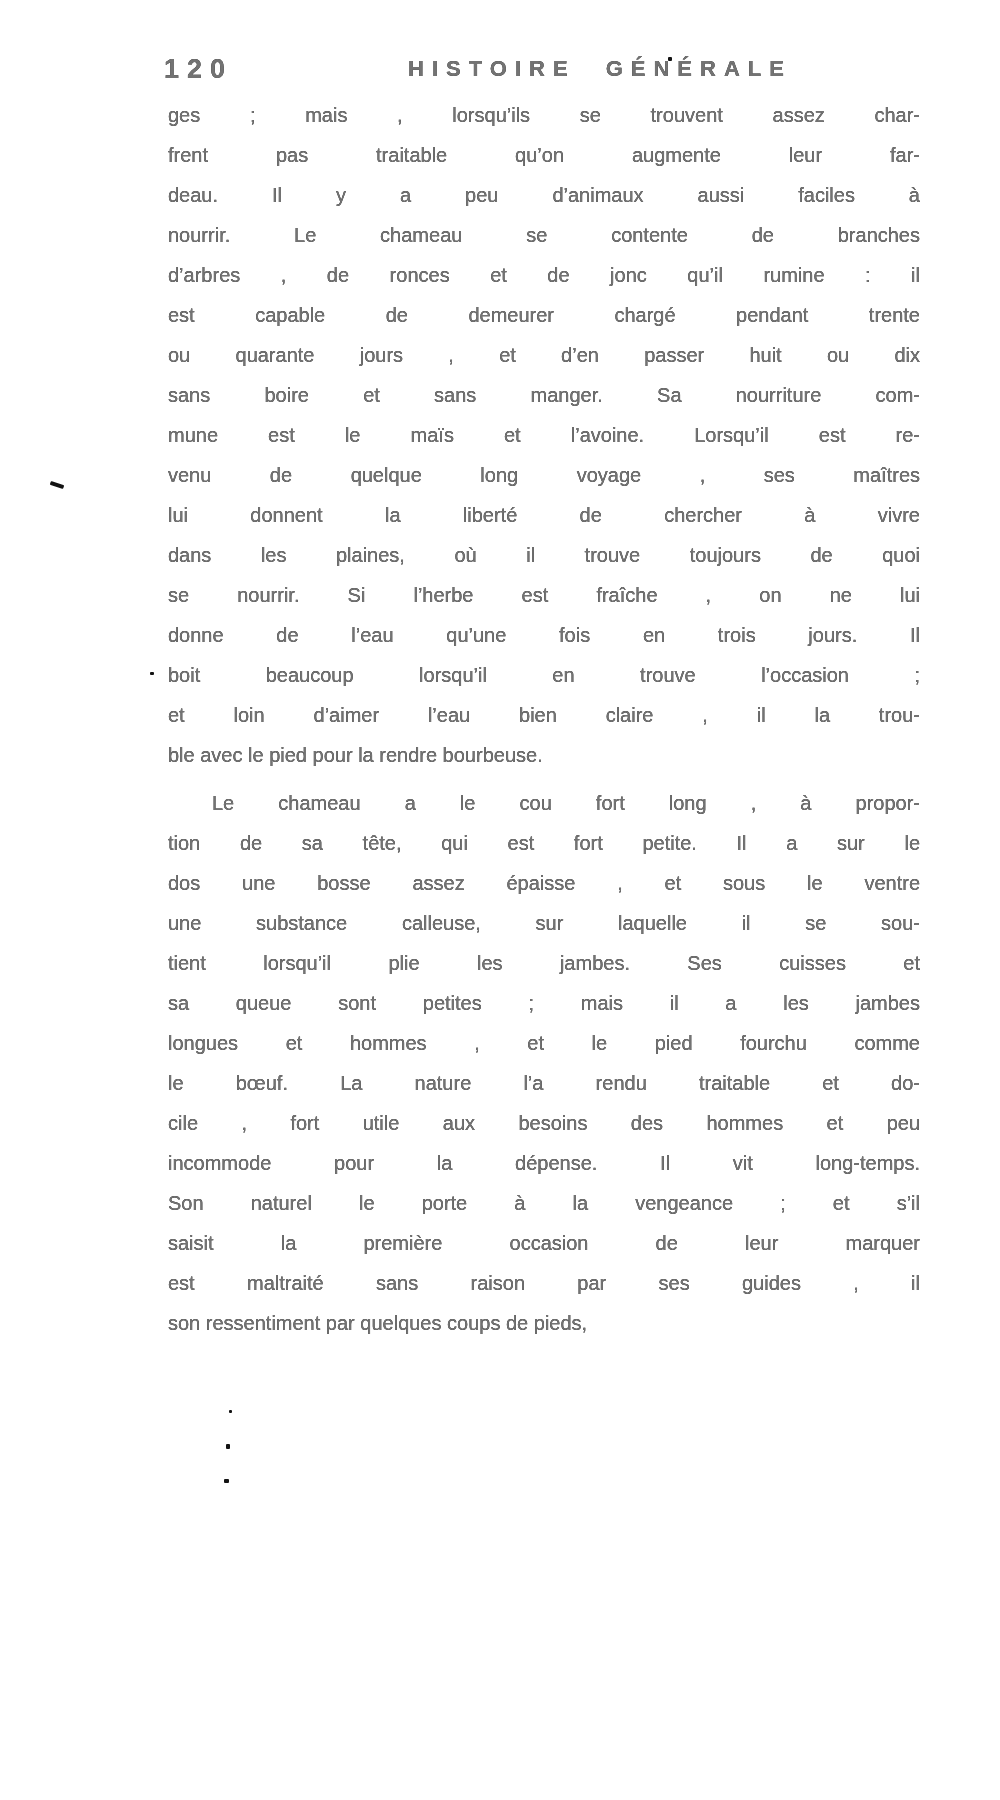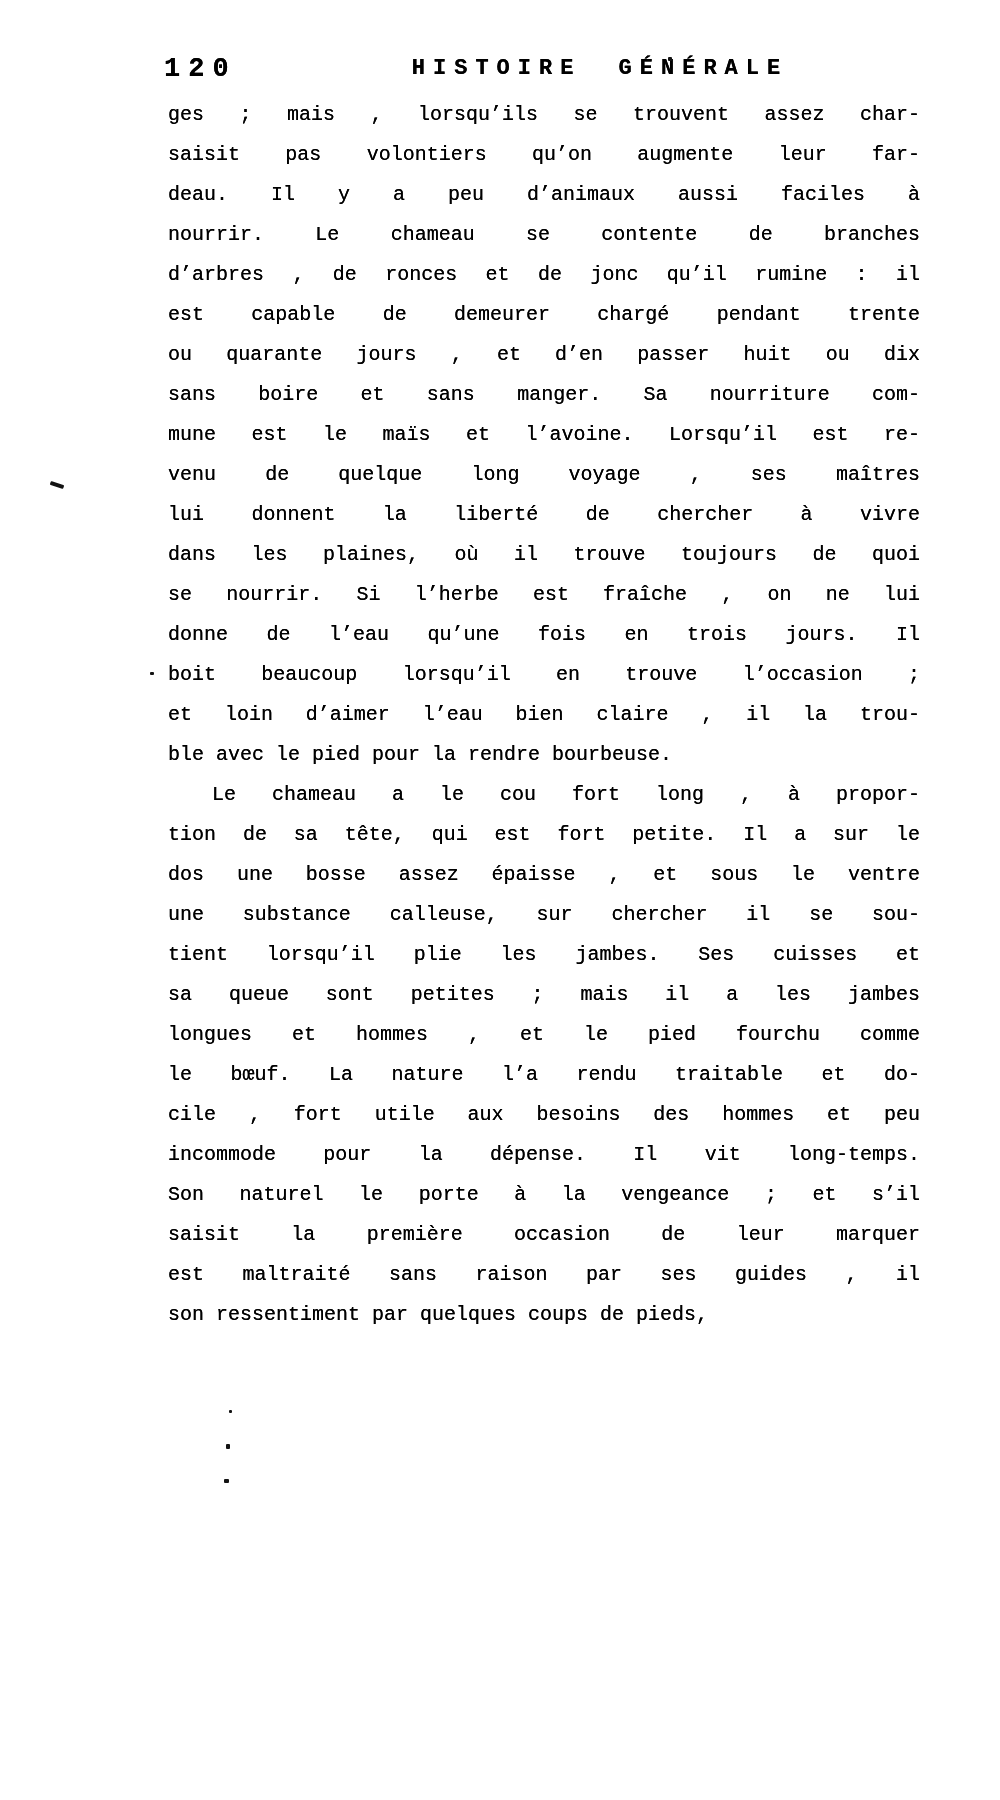--- a/index.html
+++ b/index.html
@@ -6,22 +6,22 @@
     margin: 0;
     padding: 0;
     background: #ffffff;
   }
   .page {
     position: relative;
     width: 1000px;
     height: 1800px;
     background: #ffffff;
     overflow: hidden;
-    font-family: Liberation Mono, monospace;
-    color: #000000;
+    font-family: Liberation Sans, sans-serif;
+    color: #737373;
   }
   .page-header {
     position: absolute;
     top: 52px;
     left: 164px;
     width: 752px;
     height: 36px;
   }
   .page-number {
     position: absolute;
@@ -54,60 +54,60 @@
     line-height: 40px;
     text-shadow: 0 0 0.45px #131313;
   }
   .ln {
     text-align: justify;
     text-align-last: justify;
     white-space: normal;
     height: 40px;
     overflow: visible;
   }
-  .ln.indent { text-indent: 44px; }
+  .ln.indent { text-indent: 44px; margin-top: 8px; }
   .ln.par-last { text-align-last: left; }
   .speck {
     position: absolute;
     background: #131313;
     border-radius: 1px;
   }
 </style>
 </head>
 <body>
 
 <div class="page">
 
   <div class="page-header">
     <span class="page-number">120</span>
     <span class="running-title">HISTOIRE GÉNÉRALE</span>
   </div>
 
   <div class="body-text">
     <div class="ln">ges ; mais , lorsqu’ils se trouvent assez char-</div>
-    <div class="ln">saisit pas volontiers qu’on augmente leur far-</div>
+    <div class="ln">frent pas traitable qu’on augmente leur far-</div>
     <div class="ln">deau. Il y a peu d’animaux aussi faciles à</div>
     <div class="ln">nourrir. Le chameau se contente de branches</div>
     <div class="ln">d’arbres , de ronces et de jonc qu’il rumine : il</div>
     <div class="ln">est capable de demeurer chargé pendant trente</div>
     <div class="ln">ou quarante jours , et d’en passer huit ou dix</div>
     <div class="ln">sans boire et sans manger. Sa nourriture com-</div>
     <div class="ln">mune est le maïs et l’avoine. Lorsqu’il est re-</div>
     <div class="ln">venu de quelque long voyage , ses maîtres</div>
     <div class="ln">lui donnent la liberté de chercher à vivre</div>
     <div class="ln">dans les plaines, où il trouve toujours de quoi</div>
     <div class="ln">se nourrir. Si l’herbe est fraîche , on ne lui</div>
     <div class="ln">donne de l’eau qu’une fois en trois jours. Il</div>
     <div class="ln">boit beaucoup lorsqu’il en trouve l’occasion ;</div>
     <div class="ln">et loin d’aimer l’eau bien claire , il la trou-</div>
     <div class="ln par-last">ble avec le pied pour la rendre bourbeuse.</div>
     <div class="ln indent">Le chameau a le cou fort long , à propor-</div>
     <div class="ln">tion de sa tête, qui est fort petite. Il a sur le</div>
     <div class="ln">dos une bosse assez épaisse , et sous le ventre</div>
-    <div class="ln">une substance calleuse, sur chercher il se sou-</div>
+    <div class="ln">une substance calleuse, sur laquelle il se sou-</div>
     <div class="ln">tient lorsqu’il plie les jambes. Ses cuisses et</div>
     <div class="ln">sa queue sont petites ; mais il a les jambes</div>
     <div class="ln">longues et hommes , et le pied fourchu comme</div>
     <div class="ln">le bœuf. La nature l’a rendu traitable et do-</div>
     <div class="ln">cile , fort utile aux besoins des hommes et peu</div>
     <div class="ln">incommode pour la dépense. Il vit long-temps.</div>
     <div class="ln">Son naturel le porte à la vengeance ; et s’il</div>
     <div class="ln">saisit la première occasion de leur marquer</div>
     <div class="ln">est maltraité sans raison par ses guides , il</div>
     <div class="ln par-last">son ressentiment par quelques coups de pieds,</div>

